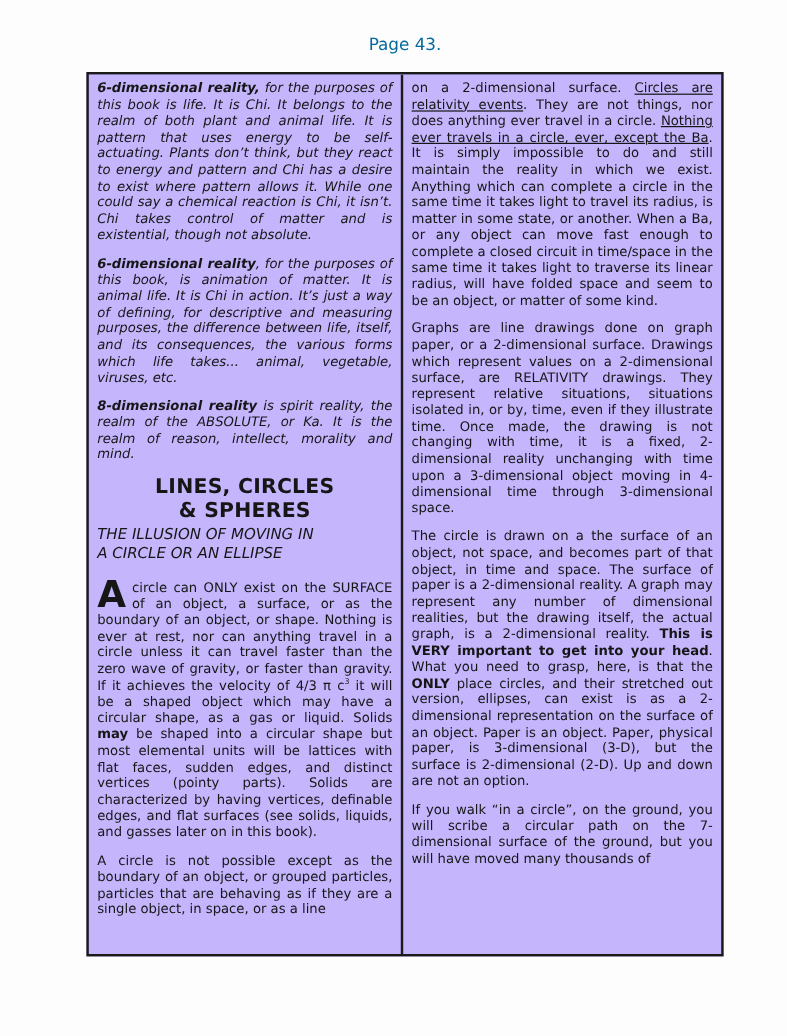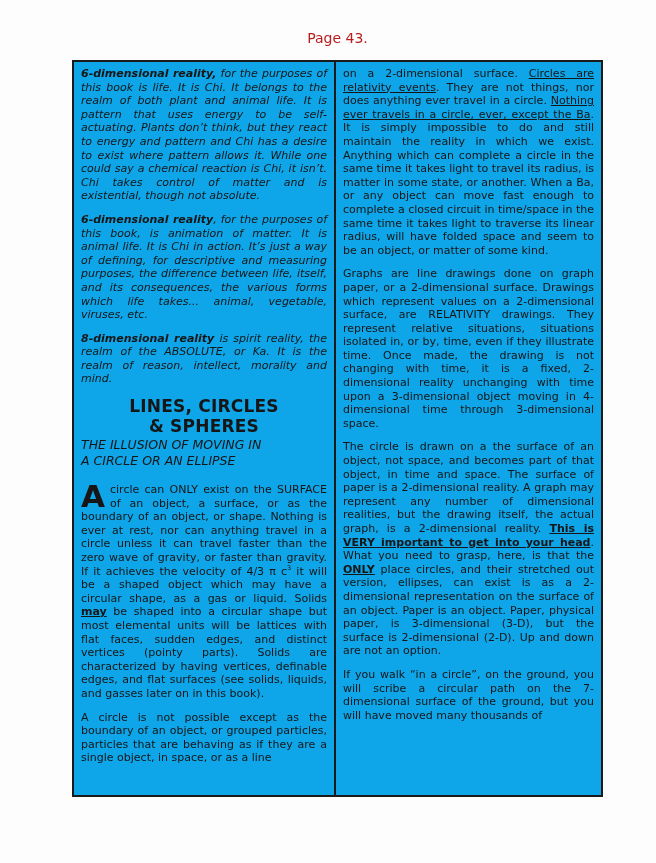--- a/index.html
+++ b/index.html
@@ -3,25 +3,25 @@
 <meta charset="utf-8">
 <style>
   html,body{margin:0;padding:0;}
   body{
     width:656px;height:863px;position:relative;
     background:#fdfdfd;color:#161616;
     font-family:"DejaVu Sans",sans-serif;
   }
   .page-header{
     position:absolute;top:30px;left:72px;width:531px;
-    text-align:center;font-size:14px;color:#b91c1c;
+    text-align:center;font-size:14px;color:#0369a1;
   }
   .frame{
     position:absolute;top:60px;left:72px;width:531px;height:737px;
-    box-sizing:border-box;border:2px solid #1a1a1a;background:#0ea5e9;
+    box-sizing:border-box;border:2px solid #1a1a1a;background:#c4b5fd;
     display:flex;overflow:hidden;
   }
   .col{
     box-sizing:border-box;
     font-size:11px;line-height:13.6px;
     text-align:justify;padding:5px 7px 4px 7px;
   }
   .col-left{width:262px;border-right:2px solid #1a1a1a;}
   .col-right{flex:1;}
   p.para{margin:0 0 10px 0;}
@@ -32,21 +32,21 @@
     margin:5px 0 1px 0;letter-spacing:0.2px;
   }
   .subheading{
     text-align:left;font-style:italic;font-size:12.5px;line-height:16px;
     margin:0 0 14px 0;
   }
   .dropcap{
     float:left;font-size:31px;line-height:25px;font-weight:bold;
     padding:1px 5px 0 0;
   }
-  .run-b{font-weight:bold;text-decoration:underline;}
+  .run-b{font-weight:bold;}
   .run-bi{font-weight:bold;font-style:italic;}
   .run-u{text-decoration:underline;}
   .run-sup{vertical-align:super;font-size:0.6em;line-height:0;}
 </style>
 </head>
 <body>
 
 <div class="page-header">Page 43.</div>
 
 <div class="frame">

